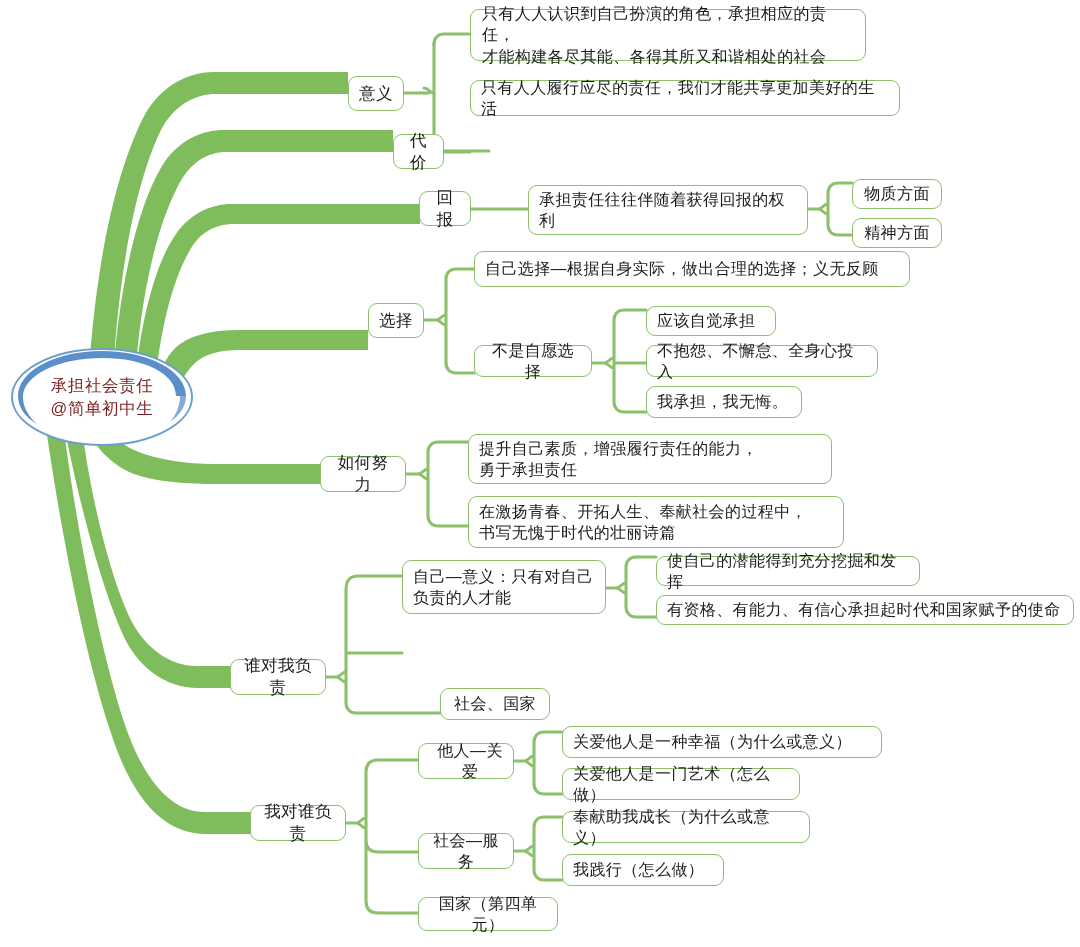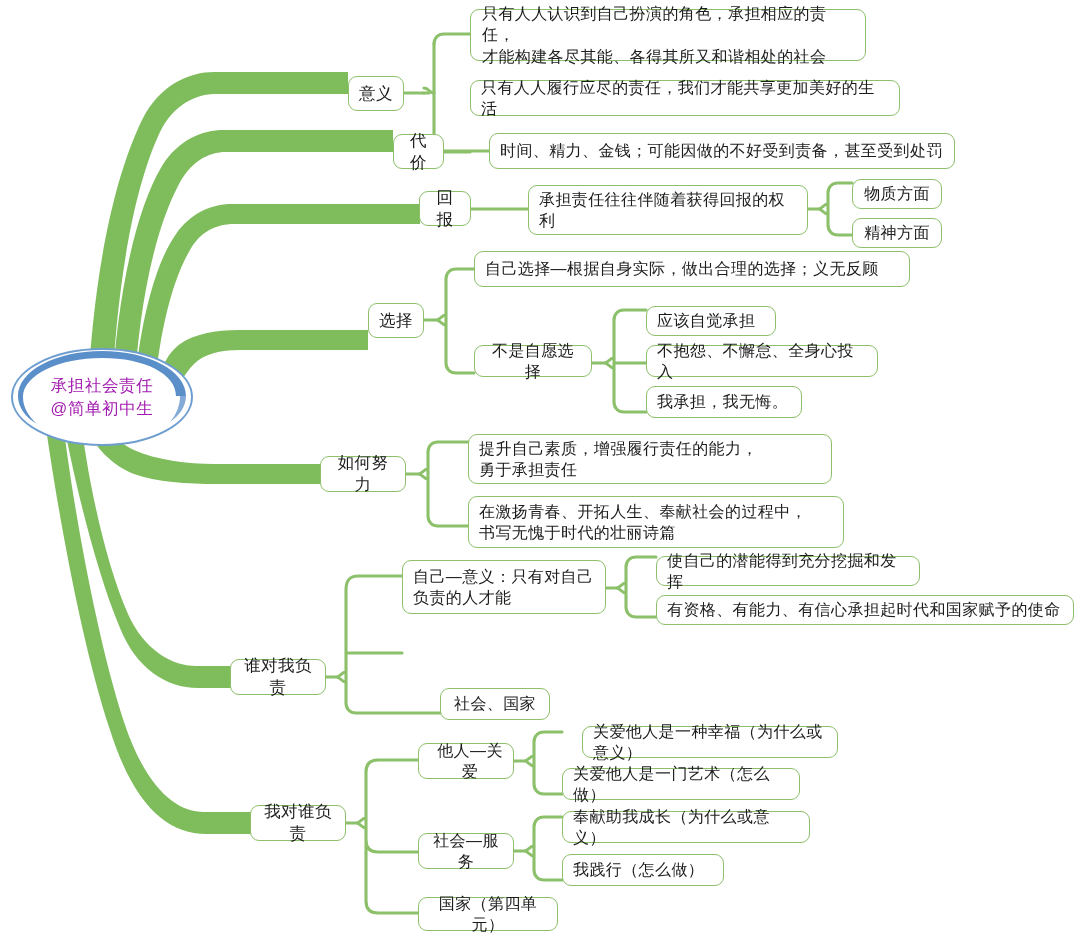--- a/index.html
+++ b/index.html
@@ -49,21 +49,21 @@
   }
   #root-node .ringsvg{position:absolute;left:0;top:0;}
   #root-label{
     position:absolute;
     left:0; top:0; width:196px; height:106px;
     display:flex;
     flex-direction:column;
     align-items:center;
     justify-content:center;
     font-size:16.5px;
-    color:#a21caf;
+    color:#7f1d1d;
     letter-spacing:.6px;
     line-height:1.4;
     text-align:center;
   }
 </style>
 </head>
 <body>
 
 <div id="canvas">
 
@@ -213,21 +213,20 @@
 
   <div class="node f17 ctr" style="left:230px;top:659px;width:96px;height:36px;">谁对我负责</div>
 
   <div class="node f17 ctr" style="left:250px;top:805px;width:96px;height:36px;">我对谁负责</div>
 
   <div class="node f16" style="left:470px;top:9px;width:396px;height:52px;padding-left:11px;">只有人人认识到自己扮演的角色，承担相应的责任，
 才能构建各尽其能、各得其所又和谐相处的社会</div>
 
   <div class="node f16" style="left:470px;top:80px;width:430px;height:36px;">只有人人履行应尽的责任，我们才能共享更加美好的生活</div>
 
-  <div class="node f16" style="left:489px;top:133px;width:466px;height:36px;">时间、精力、金钱；可能因做的不好受到责备，甚至受到处罚</div>
 
   <div class="node f16" style="left:528px;top:185px;width:280px;height:50px;">承担责任往往伴随着获得回报的权
 利</div>
 
   <div class="node f16 ctr" style="left:852px;top:179px;width:90px;height:30px;">物质方面</div>
 
   <div class="node f16 ctr" style="left:852px;top:218px;width:90px;height:30px;">精神方面</div>
 
   <div class="node f16" style="left:474px;top:251px;width:436px;height:36px;">自己选择—根据自身实际，做出合理的选择；义无反顾</div>
 
@@ -250,21 +249,21 @@
 
   <div class="node f16" style="left:656px;top:556px;width:264px;height:30px;">使自己的潜能得到充分挖掘和发挥</div>
 
   <div class="node f16" style="left:656px;top:595px;width:418px;height:30px;">有资格、有能力、有信心承担起时代和国家赋予的使命</div>
 
 
   <div class="node f16 ctr" style="left:440px;top:688px;width:110px;height:32px;">社会、国家</div>
 
   <div class="node f16 ctr" style="left:418px;top:743px;width:96px;height:36px;padding-left:18px;">他人—关爱</div>
 
-  <div class="node f16" style="left:582px;top:726px;width:256px;height:32px;">关爱他人是一种幸福（为什么或意义）</div>
+  <div class="node f16" style="left:562px;top:726px;width:320px;height:32px;">关爱他人是一种幸福（为什么或意义）</div>
 
   <div class="node f16" style="left:562px;top:768px;width:238px;height:32px;">关爱他人是一门艺术（怎么做）</div>
 
   <div class="node f16 ctr" style="left:418px;top:833px;width:96px;height:36px;">社会—服务</div>
 
   <div class="node f16" style="left:562px;top:811px;width:248px;height:32px;">奉献助我成长（为什么或意义）</div>
 
   <div class="node f16" style="left:562px;top:854px;width:162px;height:32px;">我践行（怎么做）</div>
 
   <div class="node f16 ctr" style="left:418px;top:897px;width:140px;height:34px;">国家（第四单元）</div>

